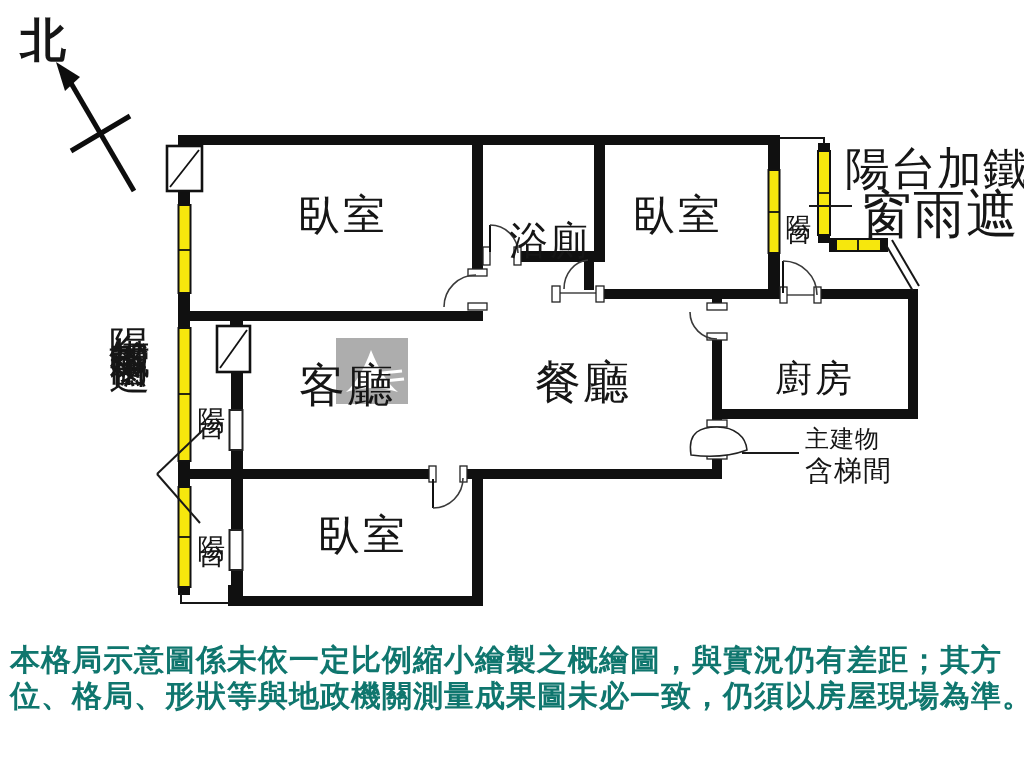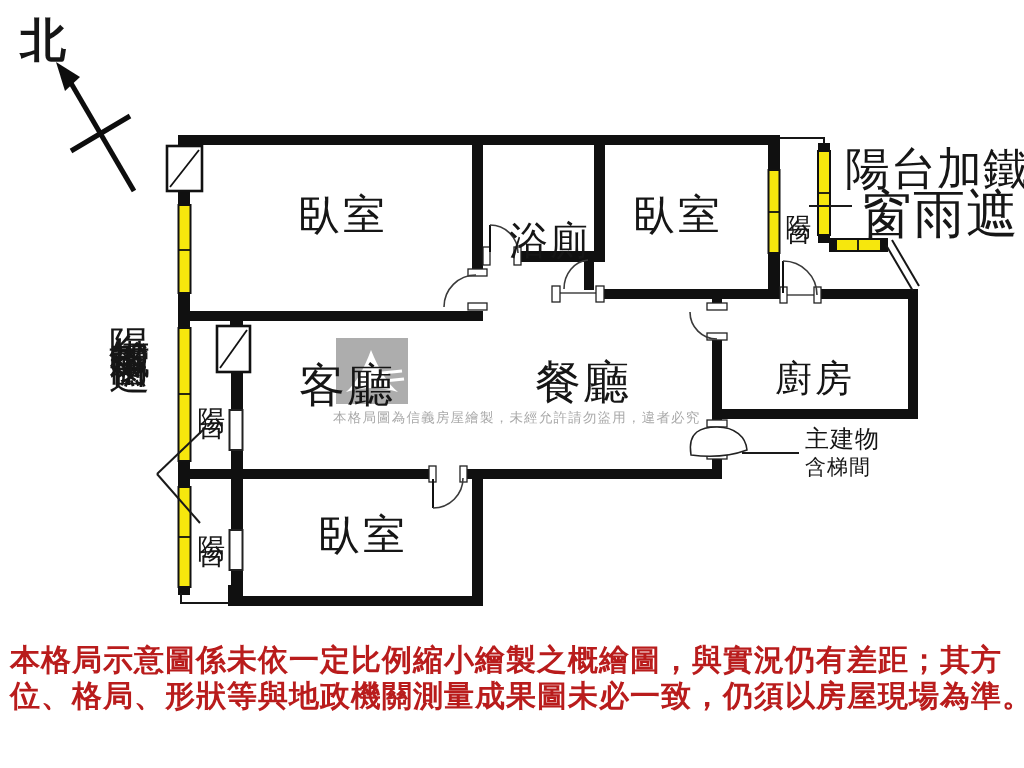--- a/index.html
+++ b/index.html
@@ -8,42 +8,41 @@
     --watermark_gray:#9A9A9A;
   }
   html,body{margin:0;padding:0;background:#fff;}
   .stage{position:relative;width:1024px;height:768px;background:#ffffff;overflow:hidden;
          font-family:"Liberation Serif","DejaVu Serif",serif;}
   svg.plan{position:absolute;left:0;top:0;width:1024px;height:768px;}
   .lbl{position:absolute;color:#161616;white-space:nowrap;line-height:1;}
   .v{writing-mode:vertical-rl;text-orientation:upright;}
   .wm-brand{color:var(--watermark_gray);opacity:.85;}
   .wm-notice{color:#a9a9a9;}
-  .disc{font-weight:600;color:#b91c1c;}
+  .disc{font-weight:600;color:#0f766e;}
   
   .w{fill:var(--wall_black);}
   .yw{fill:var(--window_yellow);stroke:#111;stroke-width:2;}
   .cap{fill:var(--wall_black);}
   .divl{stroke:#111;stroke-width:1.8;}
   .arc{fill:none;stroke:#3a3a3a;stroke-width:1.6;}
   .leaf{stroke:#111;stroke-width:2;fill:none;}
   .jamb{fill:#fff;stroke:#222;stroke-width:1.3;}
   .thin{stroke:#161616;stroke-width:2;fill:none;}
   .thr{stroke:#444;stroke-width:1.4;}
   .pillar{fill:#fff;stroke:#111;stroke-width:2.6;}
   .twin{fill:#fff;stroke:#222;stroke-width:2;}
   .ptr{stroke:#1a1a1a;stroke-width:2;}
   .north{stroke:#0d0d0d;stroke-width:5;}
 </style>
 </head>
 <body>
 
 <div class="stage">
 
-  <div class="lbl wm-notice" style="left:333px;top:411px;font-size:13.5px;letter-spacing:1.2px;">本格局圖為信義房屋繪製，未經允許請勿盜用，違者必究</div>
 
   <svg class="plan" viewBox="0 0 1024 768">
 
     <g opacity="0.82">
       <rect x="336" y="338" width="72" height="66" fill="#9c9c9c"></rect>
       <path d="M346,392 Q360,380 371,350 Q383,380 398,392 Q372,384 346,392 Z" fill="#ffffff"></path>
       <line x1="372" y1="374" x2="402" y2="371" stroke="#fff" stroke-width="3"></line>
       <line x1="374" y1="382" x2="404" y2="379" stroke="#fff" stroke-width="3"></line>
     </g>
 
@@ -179,18 +178,18 @@
 
   <div class="lbl v" style="left:785px;top:195px;font-size:26px;letter-spacing:3px;">陽台</div>
   <div class="lbl v" style="left:197px;top:386px;font-size:28px;letter-spacing:3px;">陽台</div>
   <div class="lbl v" style="left:197px;top:514px;font-size:28px;letter-spacing:3px;">陽台</div>
 
   <div class="lbl" style="left:845px;top:147px;font-size:45px;letter-spacing:1px;">陽台加鐵</div>
   <div class="lbl" style="left:860px;top:189px;font-size:52px;letter-spacing:1px;">窗雨遮</div>
   <div class="lbl v" style="left:109px;top:296px;font-size:41px;letter-spacing:4px;">陽台加鐵窗雨遮</div>
 
   <div class="lbl" style="left:805px;top:427px;font-size:24px;letter-spacing:1px;">主建物</div>
-  <div class="lbl" style="left:805px;top:457px;font-size:21px;letter-spacing:1px;">含梯間</div>
+  <div class="lbl" style="left:805px;top:457px;font-size:28px;letter-spacing:1px;">含梯間</div>
 
   <div class="lbl disc" style="left:10px;top:645px;font-size:30px;letter-spacing:1px;">本格局示意圖係未依一定比例縮小繪製之概繪圖，與實況仍有差距；其方</div>
   <div class="lbl disc" style="left:10px;top:681px;font-size:30px;letter-spacing:1px;">位、格局、形狀等與地政機關測量成果圖未必一致，仍須以房屋現場為準。</div>
 
 </div>
 
 </body></html>

